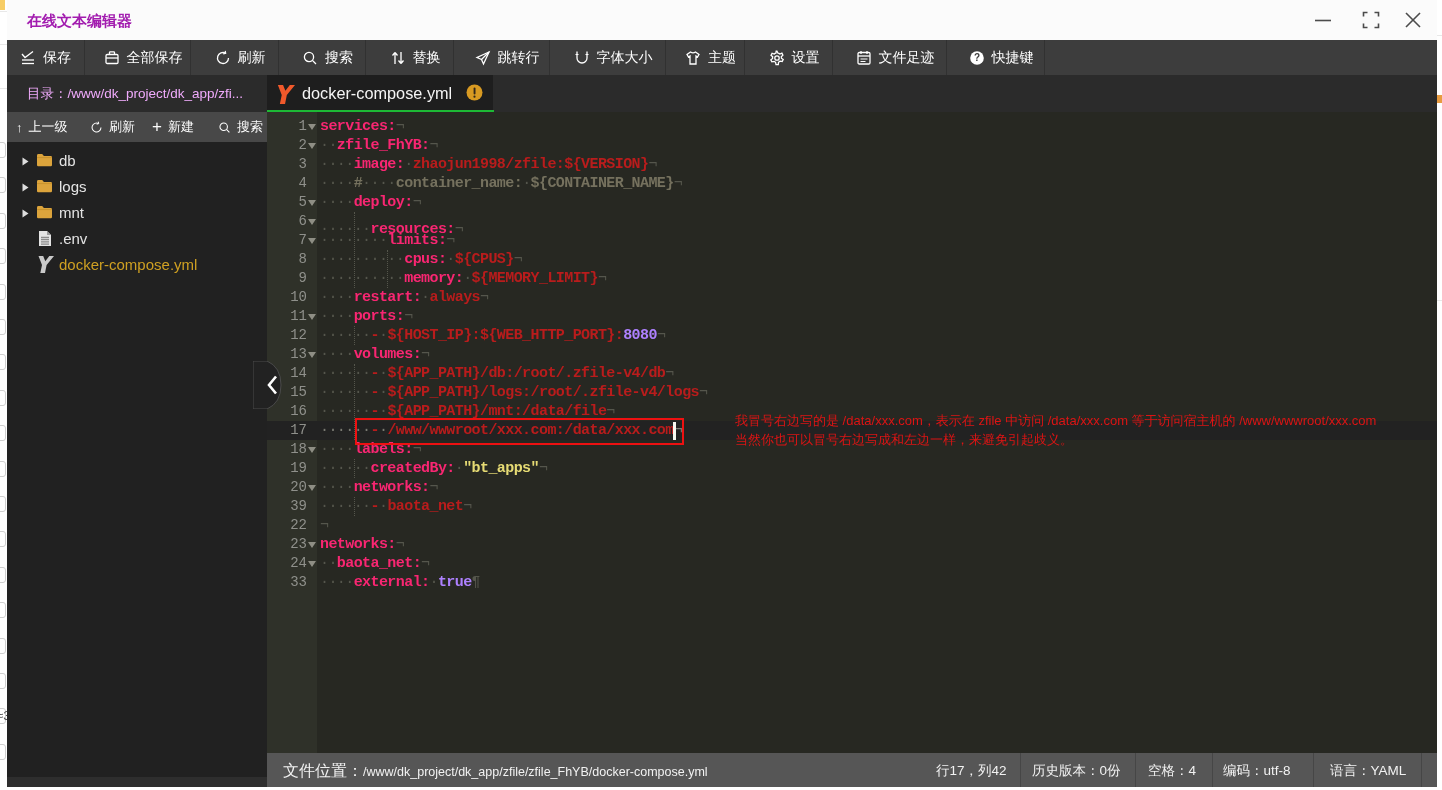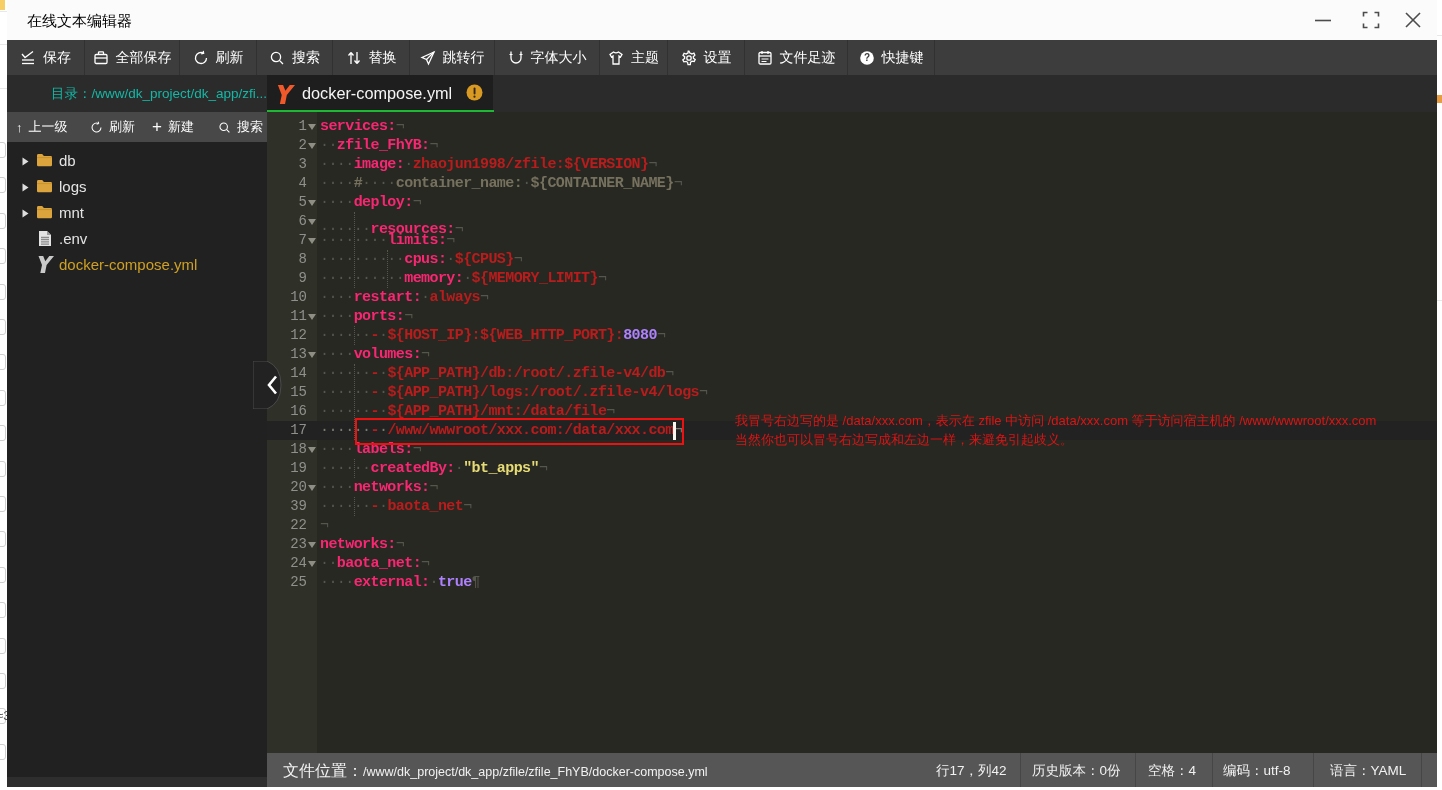--- a/index.html
+++ b/index.html
@@ -1,27 +1,27 @@
 <!DOCTYPE html>
 <html><head><meta charset="utf-8">
 <style>
 html,body{margin:0;padding:0;}
 body{width:1442px;height:790px;position:relative;overflow:hidden;background:#fff;
   font-family:"Liberation Sans",sans-serif;}
 .abs{position:absolute;}
 
 #titlebar{left:7px;top:0;width:1430px;height:40px;background:#fbfbfb;}
-#title{left:27px;top:0;height:48px;line-height:41px;font-size:15px;color:#000000;}
-#toolbar{left:7px;top:40px;width:1430px;height:35px;background:#3d3d3d;display:flex;}
+#title{left:27px;top:0;height:48px;line-height:41px;font-size:15px;color:#a21caf;font-weight:bold;}
+#toolbar{left:7px;top:40px;width:1430px;height:35px;background:#3d3d3d;display:flex;gap:11px;}
 .tbtn{height:35px;display:flex;align-items:center;justify-content:center;
   color:#fff;font-size:14px;border-right:1px solid #313131;box-sizing:border-box;}
 .tbtn svg{margin-right:7px;}
 #tabrow{left:7px;top:75px;width:1430px;height:37px;background:#2b2b2b;}
-#dirhdr{left:7px;top:75px;width:260px;height:37px;background:#2b2b2b;color:#14b8a6;
-  font-size:13.5px;line-height:38px;text-align:right;}
+#dirhdr{left:7px;top:75px;width:260px;height:37px;background:#2b2b2b;color:#f0abfc;
+  font-size:13.5px;line-height:38px;}
 #dirhdr span{margin-left:20px;}
 #tab{left:267px;top:75px;width:226px;height:35px;background:#1e1e1e;}
 #tabgreen{left:267px;top:109.5px;width:227px;height:2.5px;background:#1db935;}
 #minibar{left:7px;top:112px;width:260px;height:30px;background:#484848;color:#fff;font-size:13px;}
 .mbtn{position:absolute;top:0;height:30px;display:flex;align-items:center;color:#fdfdfd;}
 .mbtn svg,.mbtn b{margin-right:6px;font-weight:normal;}
 #sidebar{left:7px;top:142px;width:260px;height:645px;background:#212121;}
 #sidestrip{left:7px;top:777px;width:260px;height:10px;background:#2e2e2e;}
 .trow{position:absolute;left:7px;height:26px;width:260px;color:#e4e4e4;font-size:15px;}
 .trow .lbl{position:absolute;left:52px;top:0;line-height:26px;}
@@ -312,21 +312,21 @@
 <div class="fold" style="top:447px;"></div>
 <div class="gnum" style="top:459px;">19</div>
 <div class="gnum" style="top:478px;">20</div>
 <div class="fold" style="top:485px;"></div>
 <div class="gnum" style="top:497px;">39</div>
 <div class="gnum" style="top:516px;">22</div>
 <div class="gnum" style="top:535px;">23</div>
 <div class="fold" style="top:542px;"></div>
 <div class="gnum" style="top:554px;">24</div>
 <div class="fold" style="top:561px;"></div>
-<div class="gnum" style="top:573px;">25</div>
+<div class="gnum" style="top:573px;">33</div>
 <div class="guide" style="left:353.7px;top:212px;height:76px;"></div>
 <div class="guide" style="left:353.7px;top:326px;height:19px;"></div>
 <div class="guide" style="left:353.7px;top:364px;height:76px;"></div>
 <div class="guide" style="left:353.7px;top:459px;height:19px;"></div>
 <div class="guide" style="left:353.7px;top:497px;height:19px;"></div>
 <div class="guide" style="left:387.4px;top:250px;height:38px;"></div>
 <div class="cl" style="top:117px;"><span class="k">services:</span><span class="i">¬</span></div>
 <div class="cl" style="top:136px;"><span class="i">··</span><span class="k">zfile_FhYB:</span><span class="i">¬</span></div>
 <div class="cl" style="top:155px;"><span class="i">····</span><span class="k">image:</span><span class="i">·</span><span class="w">zhaojun1998/zfile:${VERSION}</span><span class="i">¬</span></div>
 <div class="cl" style="top:174px;"><span class="i">····</span><span class="c">#</span><span class="i">····</span><span class="c">container_name:</span><span class="i">·</span><span class="c">${CONTAINER_NAME}</span><span class="i">¬</span></div>

